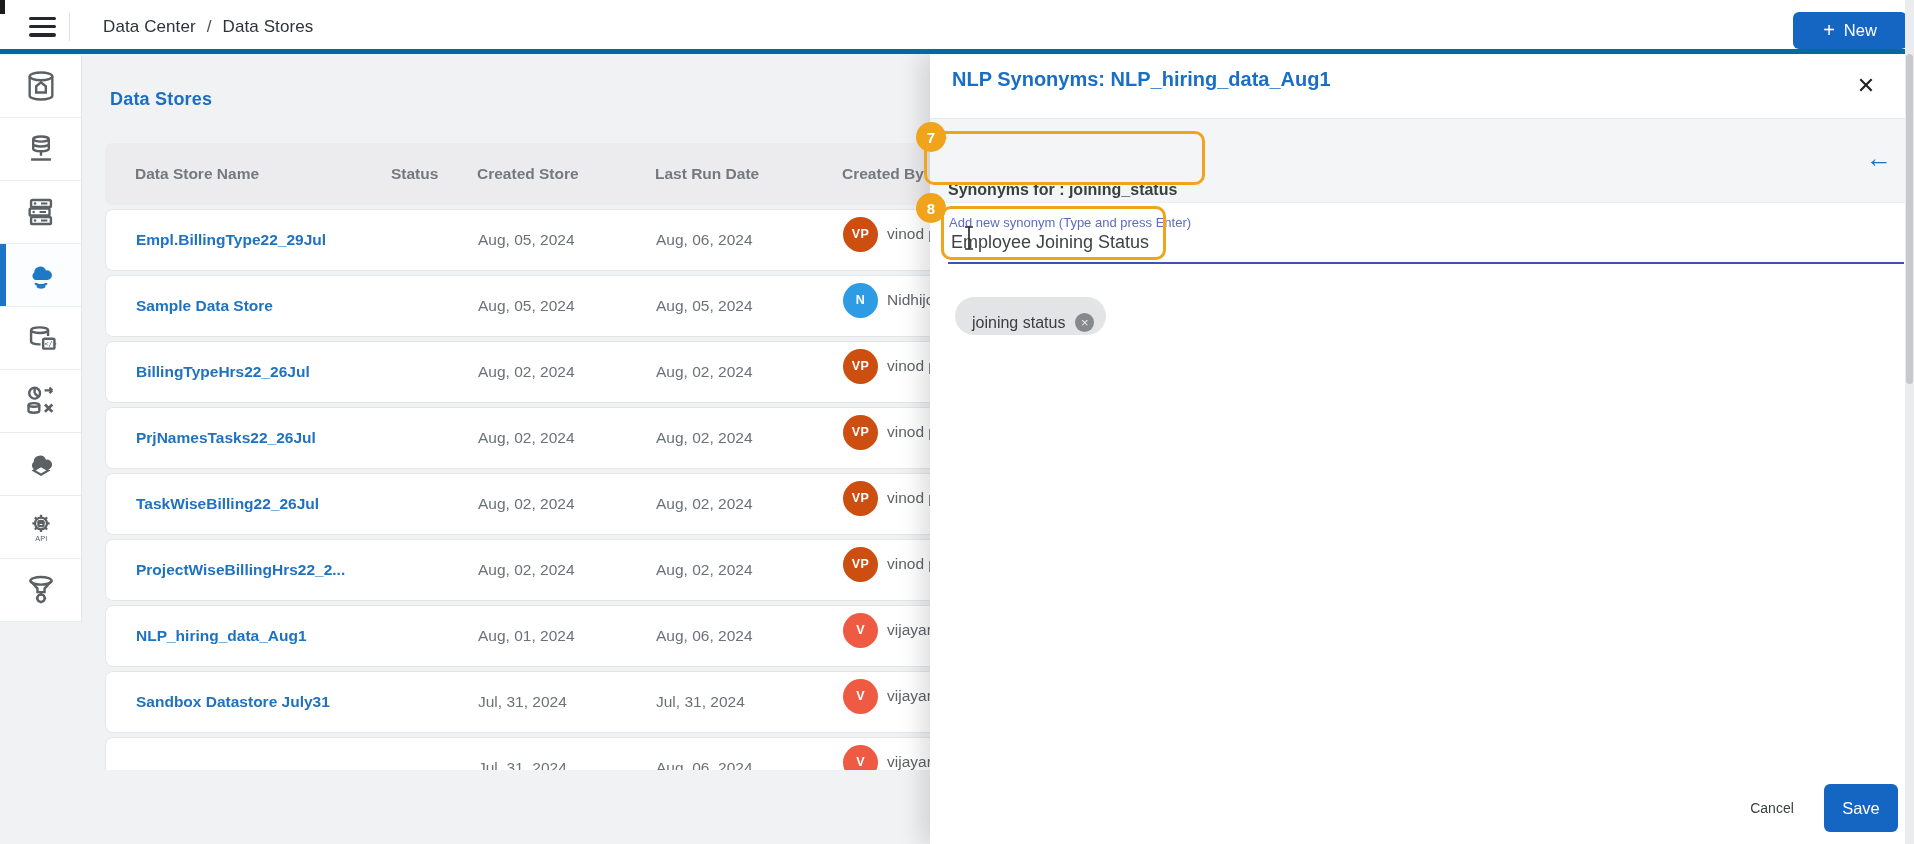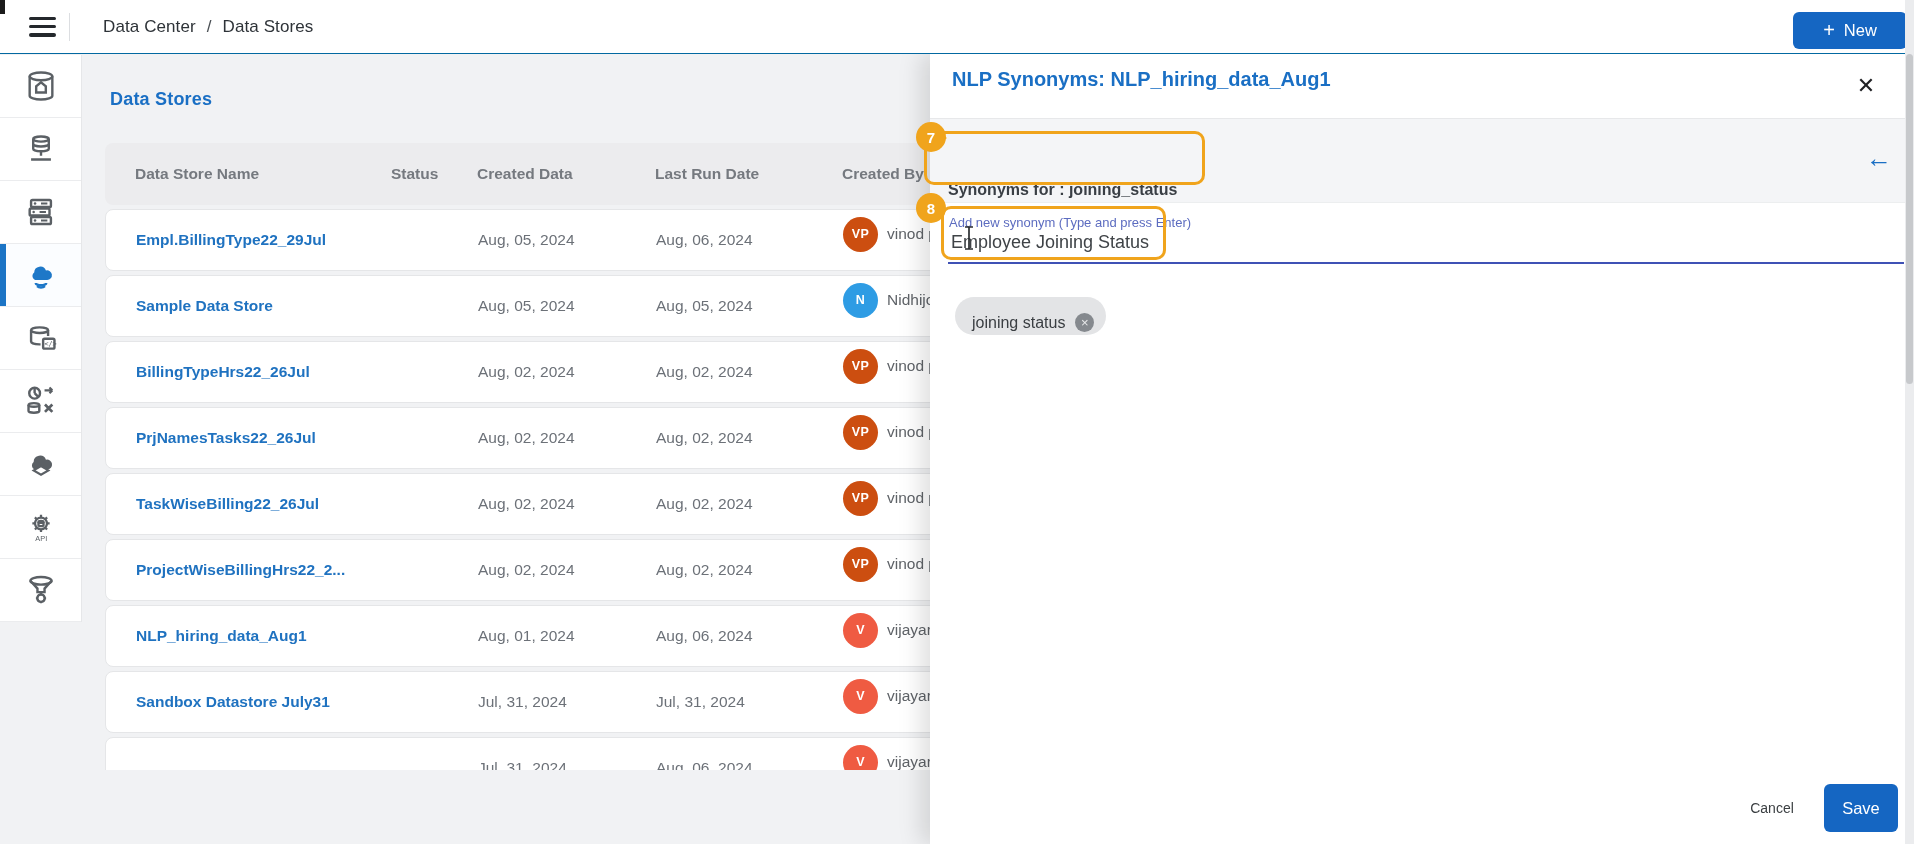--- a/index.html
+++ b/index.html
@@ -1,21 +1,21 @@
 <!DOCTYPE html>
 <html><head>
 <meta charset="utf-8">
 <style>
   * { margin:0; padding:0; box-sizing:border-box; }
   html,body { background:#dfe1e4; }
   body { font-family:"Liberation Sans", sans-serif; }
   .stage { position:relative; width:1914px; height:844px; overflow:hidden; background:#f1f2f4; }
 
   
-  .topbar { position:absolute; left:0; top:0; width:1914px; height:54px; background:#ffffff; border-bottom:1px solid #0369a1; z-index:20; }
+  .topbar { position:absolute; left:0; top:0; width:1914px; height:54px; background:#ffffff; border-bottom:5px solid #0369a1; z-index:20; }
   .corner-sliver { position:absolute; left:0; top:0; width:5px; height:14px; background:#1b1b1b; }
   .hamburger { position:absolute; left:29px; top:17px; width:28px; height:21px; background:none; border:none; cursor:pointer; }
   .hamburger span { display:block; width:27px; height:3.2px; background:#24282c; border-radius:2px; margin-bottom:5px; }
   .topbar-divider { position:absolute; left:69px; top:13px; width:1px; height:28px; background:#dcdee1; }
   .breadcrumb { position:absolute; left:103px; top:0; height:54px; display:flex; align-items:center; gap:11px; font-size:17px; color:#2e3338; }
   .breadcrumb .crumb { letter-spacing:.1px; }
   .breadcrumb .sep { color:#4a4f54; }
   .new-btn { position:absolute; left:1793px; top:12px; width:114px; height:37px; background:#1566c2; color:#fff; border:none; border-radius:6px; font-size:16.5px; font-family:inherit; display:flex; align-items:center; justify-content:center; gap:9px; cursor:pointer; }
   .new-btn .plus { font-size:20px; line-height:1; margin-top:-2px; }
 
@@ -177,21 +177,21 @@
       </svg>
     </div>
   </aside>
 
   <main>
     <h1 class="main-title">Data Stores</h1>
     <div class="table-wrap">
       <div class="thead">
         <span class="th col-name">Data Store Name</span>
         <span class="th col-status">Status</span>
-        <span class="th col-created">Created Data</span>
+        <span class="th col-created">Created Store</span>
         <span class="th col-lastrun">Last Run Date</span>
         <span class="th col-by">Created By</span>
       </div>
       <div id="rows-container">
   <div class="row">
     <span class="cell col-name">Empl.BillingType22_29Jul</span>
     <span class="cell col-status"></span>
     <span class="cell col-created">Aug, 05, 2024</span>
     <span class="cell col-lastrun">Aug, 06, 2024</span>
     <span class="cell col-by">

